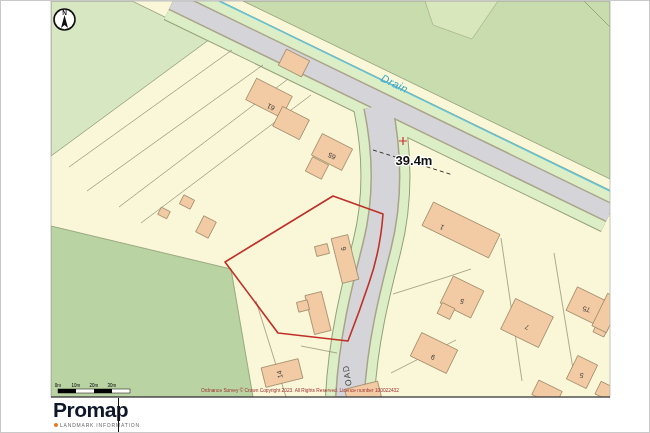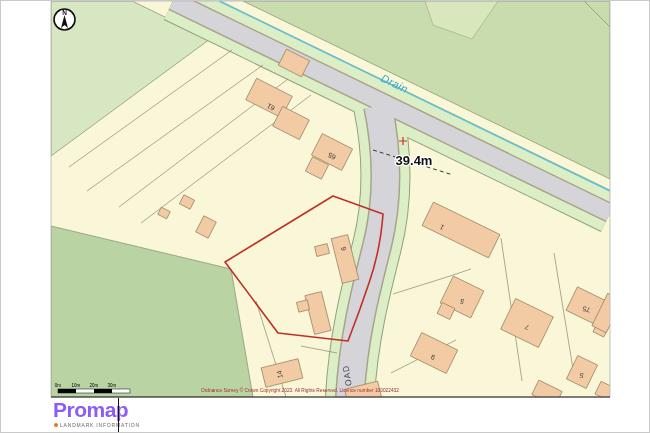--- a/index.html
+++ b/index.html
@@ -1,21 +1,21 @@
 <!DOCTYPE html>
 <html><head>
 <meta charset="utf-8">
 <style>
   html,body{margin:0;padding:0;background:#e9e9e9;}
   .page{position:relative;width:650px;height:433px;background:#ffffff;
         border:1px solid #c9c9c9;box-sizing:border-box;overflow:hidden;
         font-family:"Liberation Sans",sans-serif;}
   svg{position:absolute;left:0;top:0;}
   .footer-logo{position:absolute;left:52px;top:397px;font-weight:bold;
-        font-size:21px;letter-spacing:-0.5px;color:#8b5cf6;}
+        font-size:21px;letter-spacing:-0.5px;color:#0f172a;}
   .footer-landmark{position:absolute;left:53px;top:421px;display:flex;
         align-items:center;gap:2px;font-size:5px;letter-spacing:0.8px;color:#666;}
   .footer-landmark .dot{width:4px;height:4px;border-radius:50%;background:#e8751a;}
   .footer-divider{position:absolute;left:117px;top:397px;width:1px;height:36px;background:#111;}
   .footer-copy{position:absolute;left:123px;top:397px;
         font-family:"Liberation Serif",serif;font-size:9px;line-height:10.8px;color:#000;}
   text{font-family:"Liberation Sans",sans-serif;}
 </style>
 </head>
 <body>

